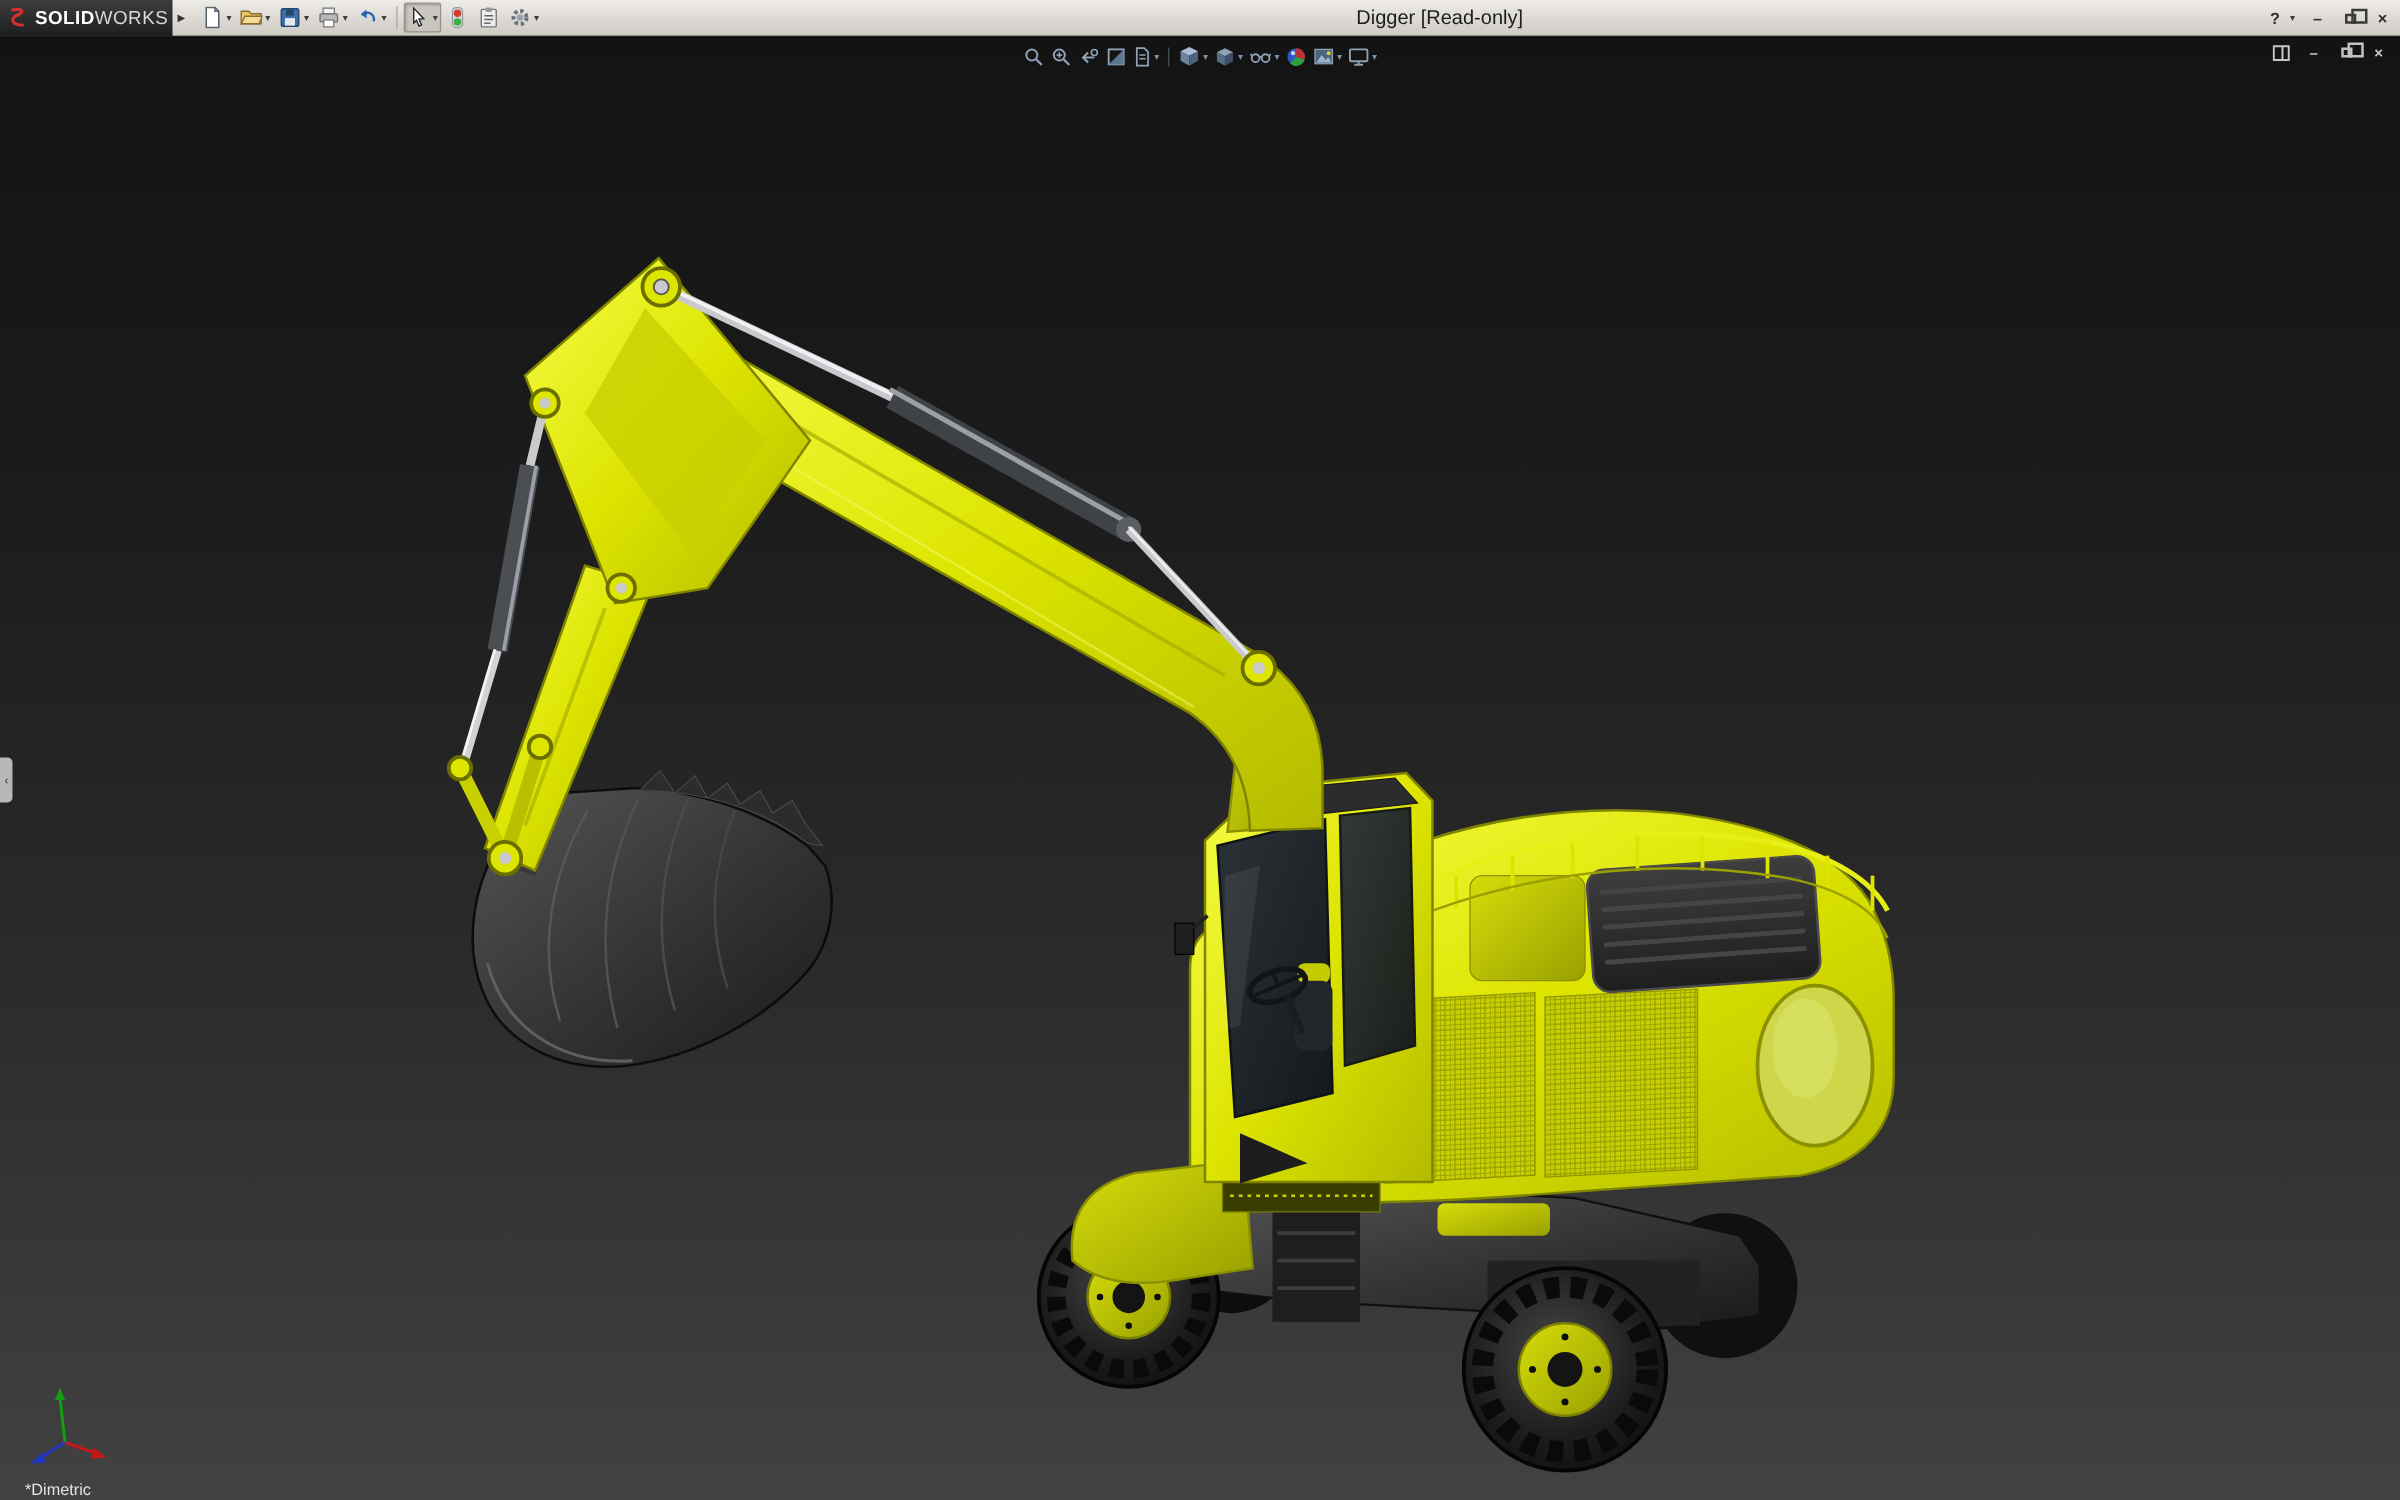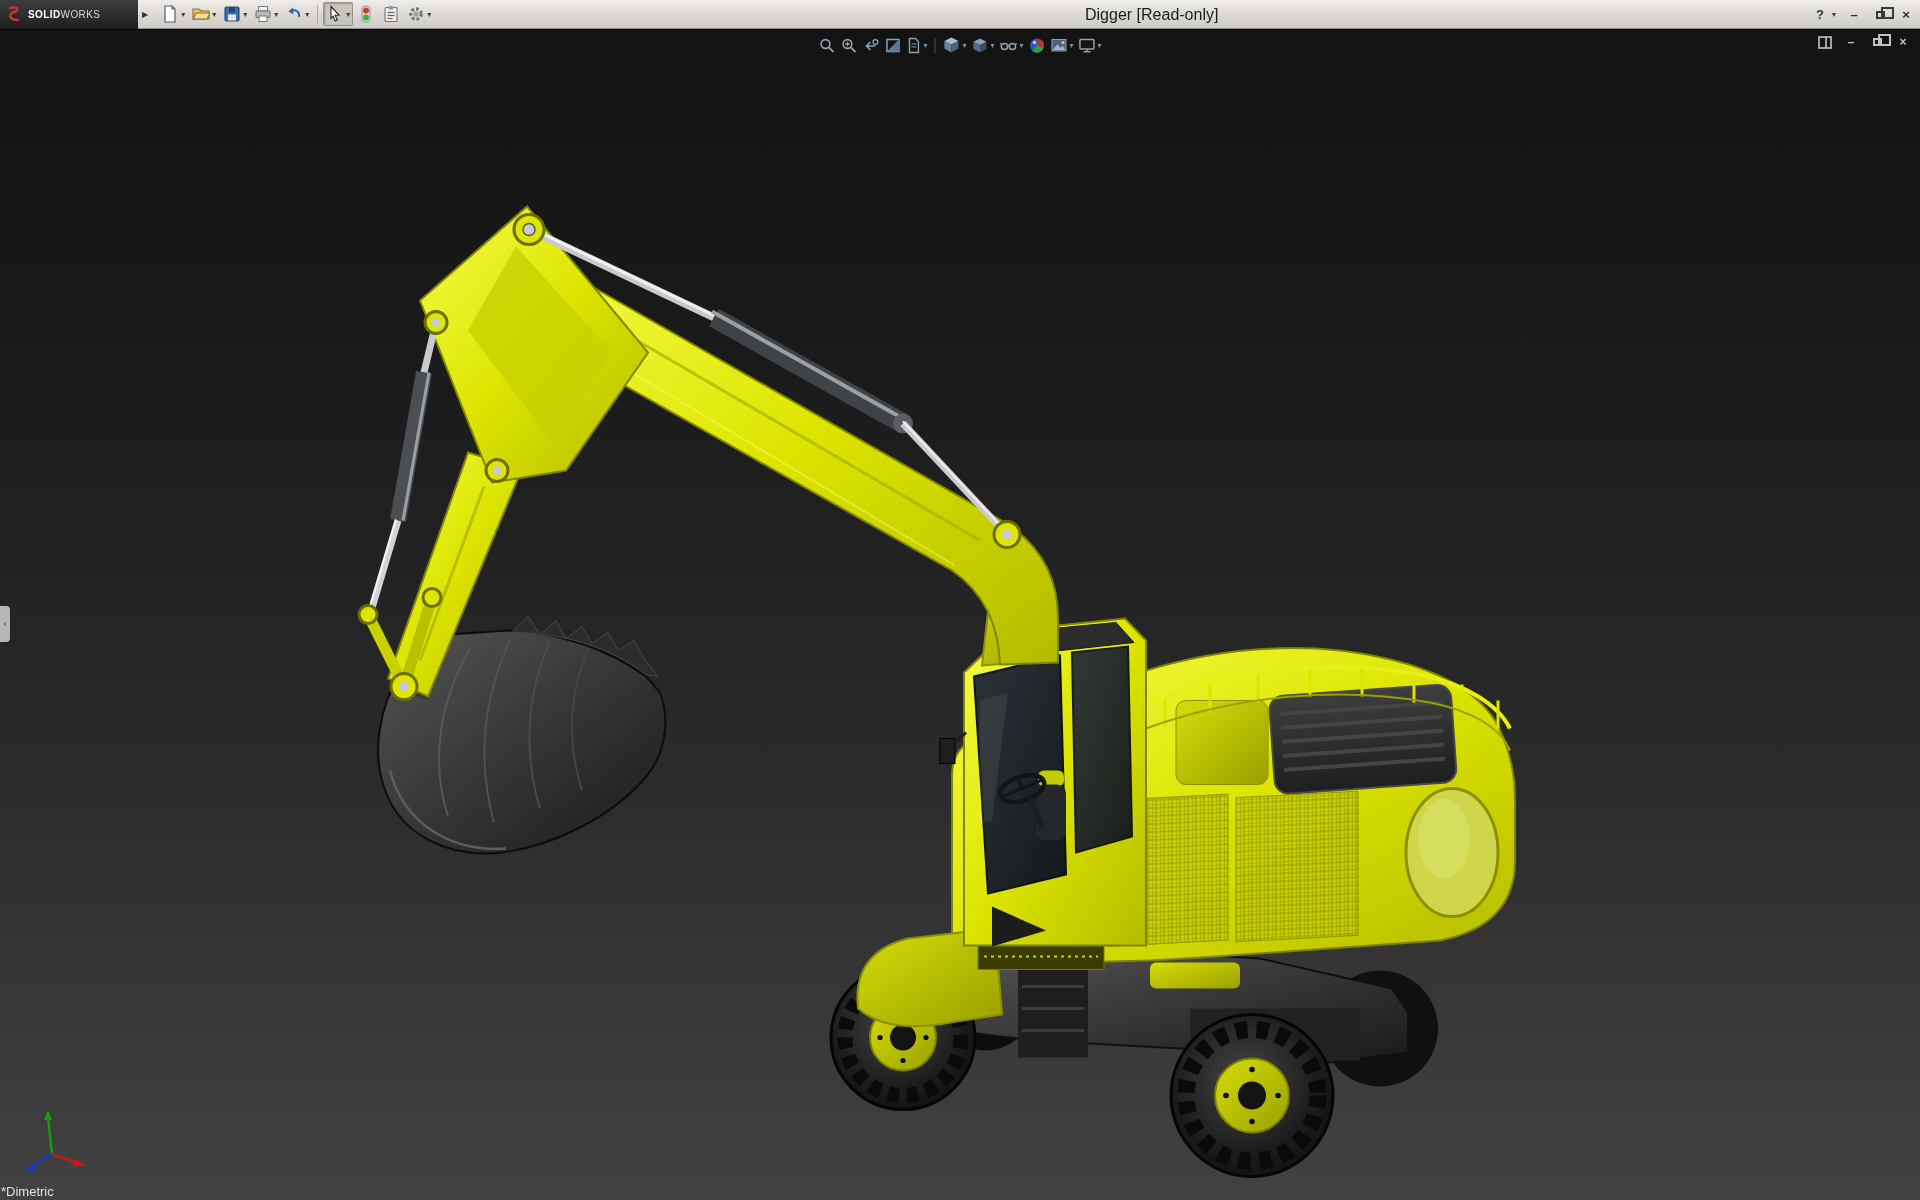--- a/index.html
+++ b/index.html
@@ -6,21 +6,21 @@
   html,body { width:1920px; height:1200px; overflow:hidden; background:#000;
               font-family:"Liberation Sans", sans-serif; user-select:none; }
 
   
   .titlebar { position:absolute; top:0; left:0; width:1920px; height:29px;
               background:linear-gradient(180deg,#efede9 0%,#dcd9d4 55%,#cfccc6 100%);
               border-bottom:1px solid #8f8f8f; display:flex; align-items:center; z-index:50; }
   .logo { height:29px; width:138px; background:linear-gradient(180deg,#3d3d3d,#1e1e1e);
           display:flex; align-items:center; gap:4px; padding-left:6px; flex:0 0 auto; }
   .logo-mark { width:18px; height:18px; }
-  .brand { font-size:10px; letter-spacing:.4px; color:#fff; white-space:nowrap;text-align:right; }
+  .brand { font-size:15px; letter-spacing:.4px; color:#fff; white-space:nowrap;text-align:right; }
   .brand b { font-weight:700; color:#ffffff; }
   .brand i { font-style:normal; font-weight:400; color:#d8d8d8; }
   .logo-expand { font-size:8px; color:#333; margin-left:4px; flex:0 0 auto; }
   .std-toolbar { display:flex; align-items:center; margin-left:10px; gap:1px; }
   .tb-item { display:flex; align-items:center; padding:2px 2px; border:1px solid transparent; border-radius:2px; }
   .tb-item.pressed { background:#c9c6bf; border-color:#979288; box-shadow:inset 1px 1px 2px rgba(0,0,0,.25); }
   .tb-item svg { display:block; }
   .dd { font-size:8px; color:#3c3c3c; margin-left:2px; }
   .sep { width:1px; height:18px; background:#aaa7a0; margin:0 4px; }
   .title-text { position:absolute; left:1085px; top:0; height:29px; display:flex; align-items:center;
@@ -52,21 +52,21 @@
   .doc-btn { color:#c6c6c6; font-size:12px; font-weight:700; display:flex; align-items:center;
              justify-content:center; min-width:14px; height:16px; }
 
   
   .left-tab { position:absolute; left:0; top:576px; width:10px; height:36px; background:#b7b7b5;
               border-radius:0 4px 4px 0; display:flex; align-items:center; justify-content:center;
               color:#2c2c2c; font-size:9px; z-index:10; }
 
   
   .triad { position:absolute; left:14px; bottom:22px; z-index:10; }
-  .status-label { position:absolute; left:1px; bottom:1px; color:#e3e3e3; font-size:13px; z-index:10;margin-top:24px; }
+  .status-label { position:absolute; left:20px; bottom:1px; color:#e3e3e3; font-size:13px; z-index:10;margin-top:24px; }
 </style>
 </head>
 <body>
 
 <div class="titlebar">
   <div class="logo">
     <svg class="logo-mark" viewBox="0 0 18 18">
       <path d="M4,3 C12,1 14,5 8,7 C2,9 3,15 12,15" fill="none" stroke="#d83030" stroke-width="2.4" stroke-linecap="round"></path>
     </svg>
     <span class="brand"><b>SOLID</b><i>WORKS</i></span>

